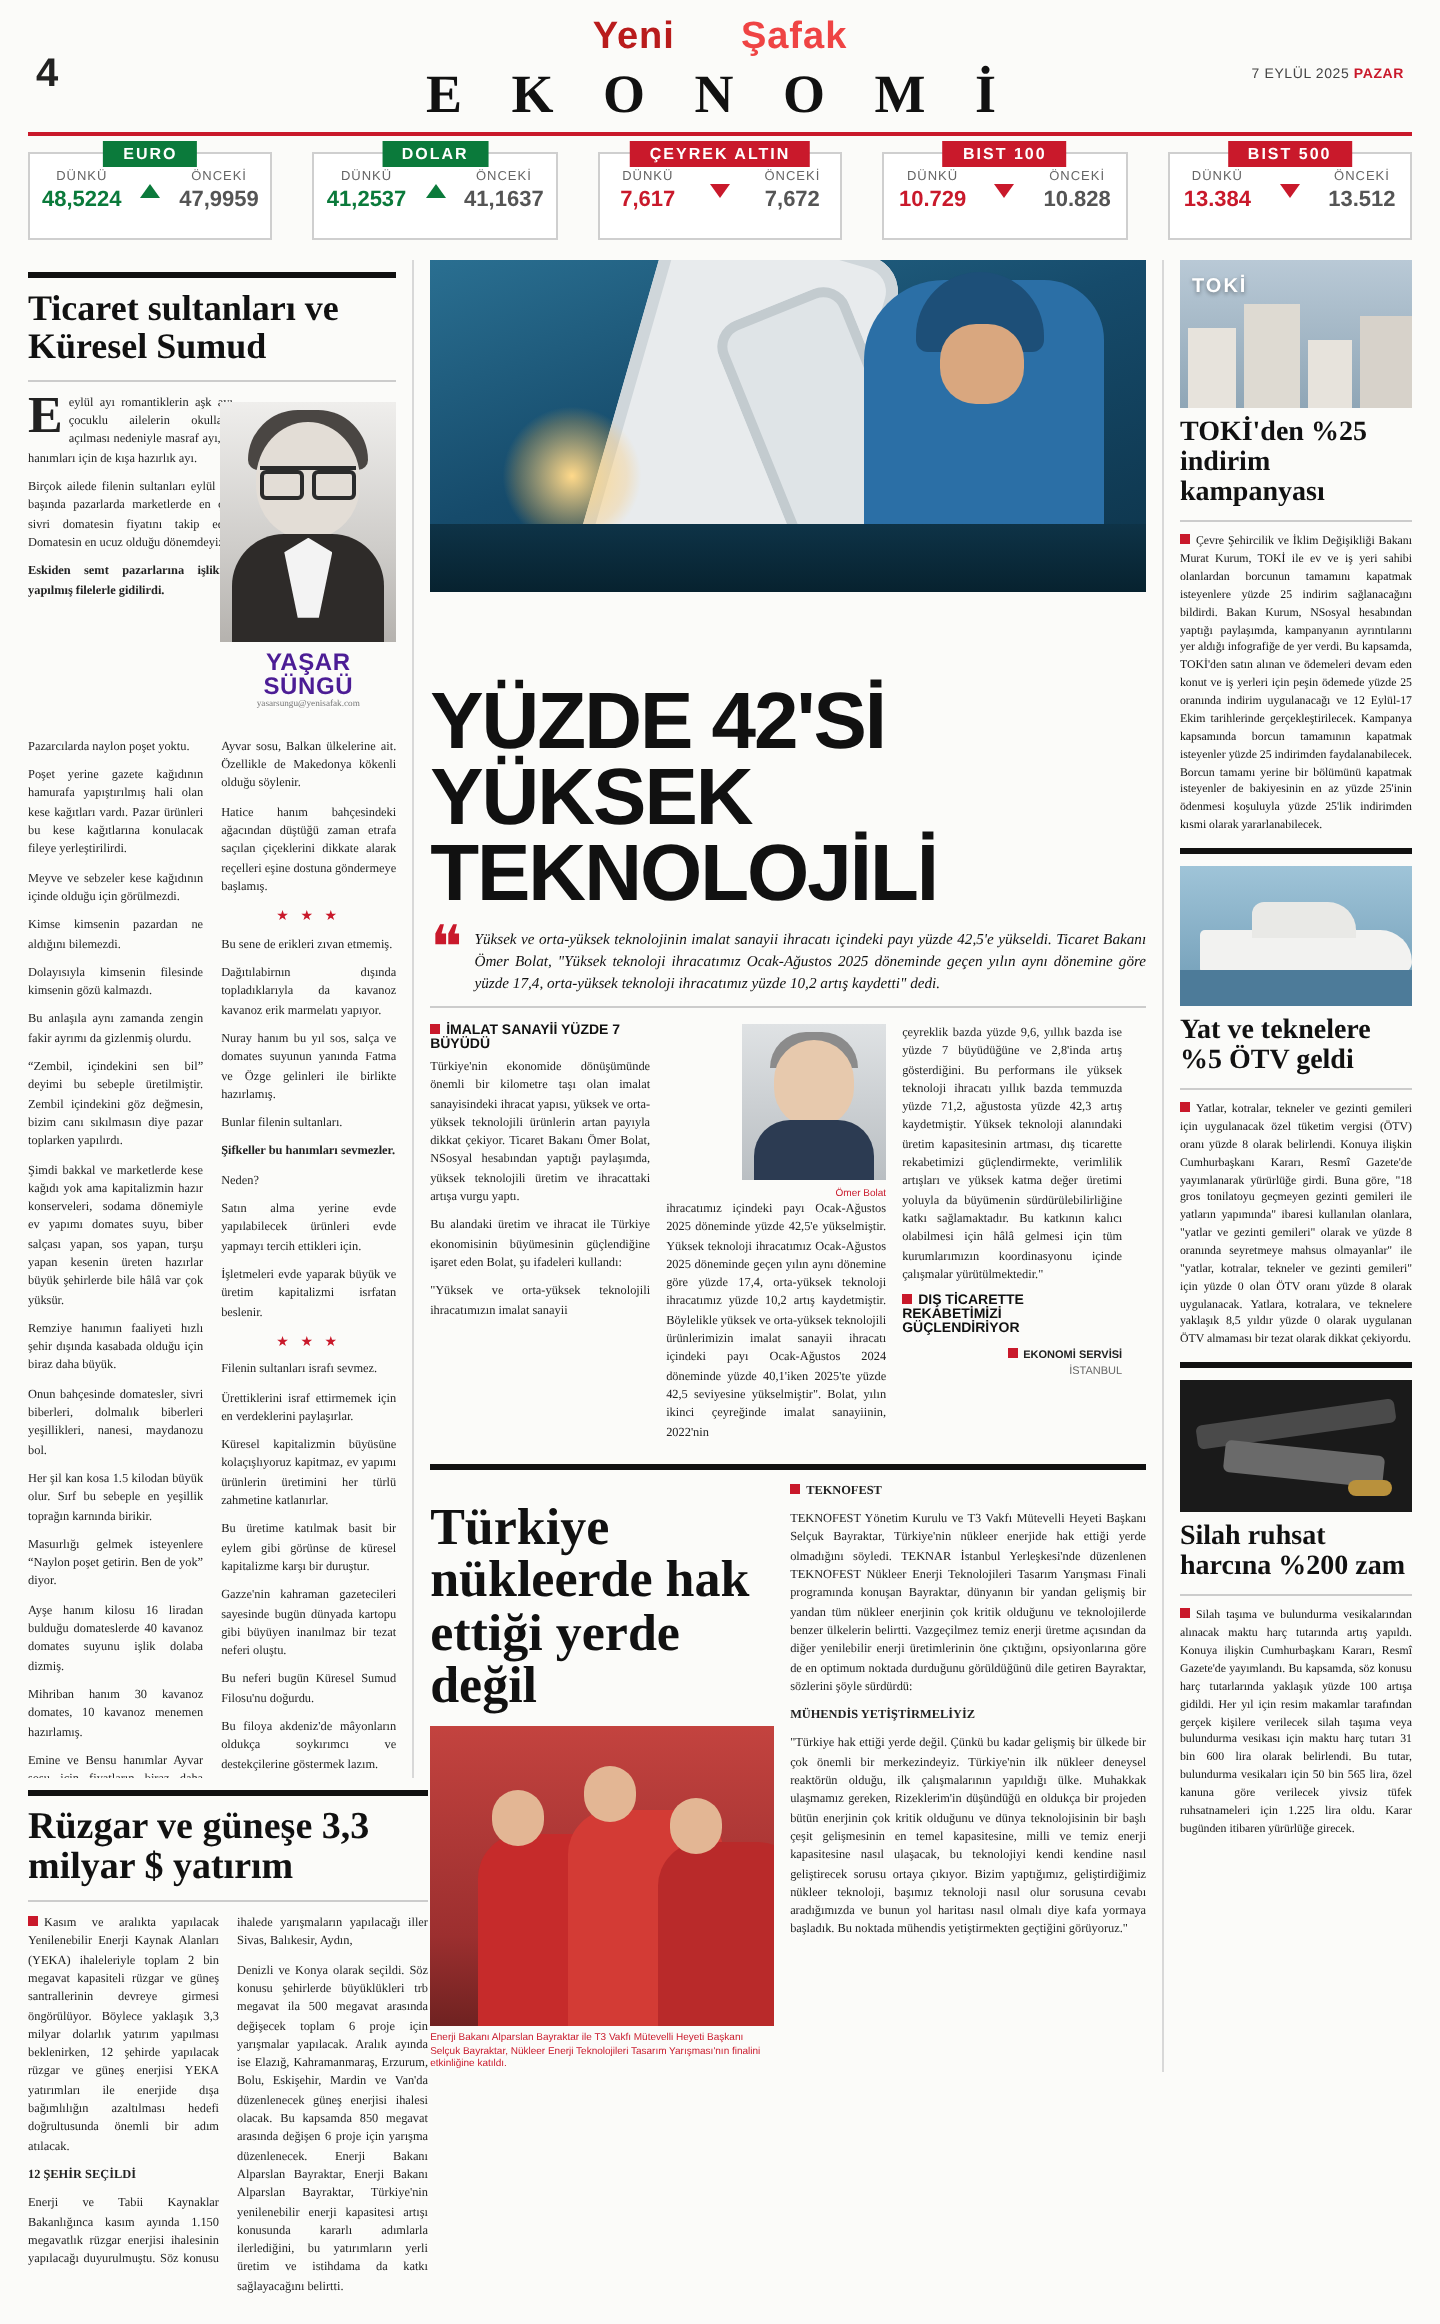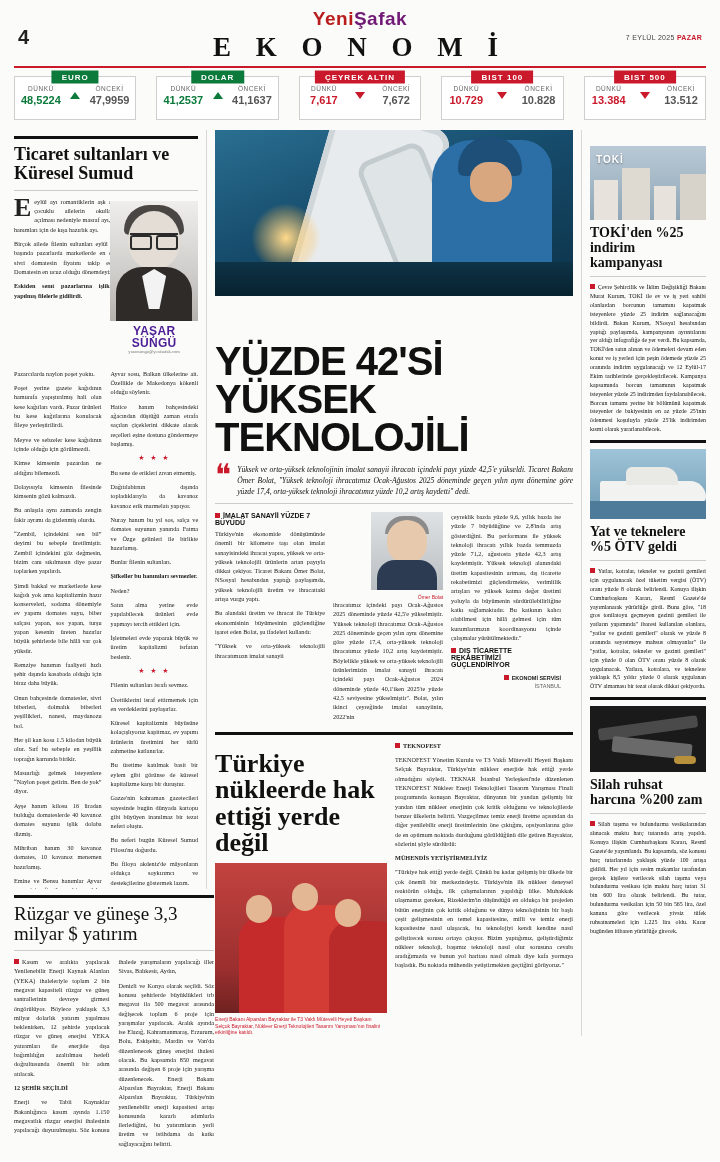--- a/index.html
+++ b/index.html
@@ -12,21 +12,21 @@
     position:relative;
     overflow:hidden;
   }
   .page { width:720px; height:1162px; position:relative; padding:0 14px; }
 
   
   .masthead { position:relative; height:62px; }
   .brand-wrap { text-align:center; padding-top:8px; }
   .brand { font-family:"Liberation Sans", sans-serif; font-weight:bold; font-size:19px; letter-spacing:.5px; }
   .brand .yeni { color:#b91c1c; }
-  .brand .safak { color:#701a75; }
+  .brand .safak { color:#ef4444;padding-left:33px; }
   .section-title {
     text-align:center; font-family:"Liberation Serif", serif; font-weight:bold;
     font-size:27px; letter-spacing:9px; margin-top:2px;
   }
   .pagenum {
     position:absolute; left:4px; top:26px; font-family:"Liberation Sans", sans-serif;
     font-size:20px; font-weight:bold; color:#222;
   }
   .dateline {
     position:absolute; right:4px; top:34px; font-family:"Liberation Sans", sans-serif;
@@ -180,38 +180,38 @@
   }
   .mid-photo .p1 { left:14%; width:70px; height:96px; }
   .mid-photo .p2 { left:40%; width:78px; height:108px; background:#d33b35; }
   .mid-photo .p3 { left:66%; width:72px; height:92px; background:#b92a2a; }
   .mid-photo .head {
     position:absolute; width:26px; height:28px; background:#e3b694; border-radius:14px;
   }
   .cap-red { font-family:"Liberation Sans", sans-serif; font-size:5px; color:#c9192b; line-height:1.35; margin-top:3px; }
 
   
-  .rail-photo { height:74px; background:#cfd6dc; position:relative; overflow:hidden;margin-top:16px; }
+  .rail-photo { height:74px; background:#cfd6dc; position:relative; overflow:hidden; }
   .rail-photo .sky { position:absolute; inset:0; background:linear-gradient(180deg,#b9c9d6,#8fa6b6); }
   .rail-photo .bld { position:absolute; bottom:0; background:#e7e3dc; }
   .toki-badge {
     position:absolute; left:6px; top:8px; font-family:"Liberation Sans", sans-serif;
     font-weight:bold; color:#fff; font-size:10px; letter-spacing:1px; text-shadow:0 1px 2px #0006;
   }
   .rail-title { font-size:14px; line-height:1.08; font-weight:bold; margin:5px 0 4px; }
   .rail-body { font-size:5.9px; line-height:1.5; text-align:justify; }
   .boat { height:70px; background:linear-gradient(180deg,#9fc4d8,#6e9ab4); position:relative; overflow:hidden; }
   .boat .hull { position:absolute; left:10px; bottom:16px; width:106px; height:22px; background:#f2f2f0; border-radius:4px 26px 10px 4px; }
   .boat .cab { position:absolute; left:36px; bottom:34px; width:52px; height:18px; background:#e9e9e6; border-radius:6px 14px 0 0; }
   .boat .sea { position:absolute; left:0; right:0; bottom:0; height:18px; background:#4d7b99; }
   .gun { height:66px; background:#1a1a1a; position:relative; overflow:hidden; }
   .gun .g1 { position:absolute; left:8px; top:16px; width:100px; height:12px; background:#4a4a4a; border-radius:3px; transform:rotate(-8deg); }
   .gun .g2 { position:absolute; left:22px; top:34px; width:80px; height:16px; background:#6a6a6a; border-radius:3px; transform:rotate(6deg); }
   .gun .b1 { position:absolute; right:10px; bottom:8px; width:22px; height:8px; background:#b9913c; border-radius:4px; }
-  .bot-title { font-size:19px; line-height:1.06; font-weight:normal; margin:6px 0 6px; }
+  .bot-title { font-size:19px; line-height:1.06; font-weight:bold; margin:6px 0 6px; }
 </style>
 </head>
 <body>
 
 <div class="page">
 
   <div class="masthead">
     <div class="pagenum">4</div>
     <div class="dateline">
       <span>7 EYLÜL 2025</span>

